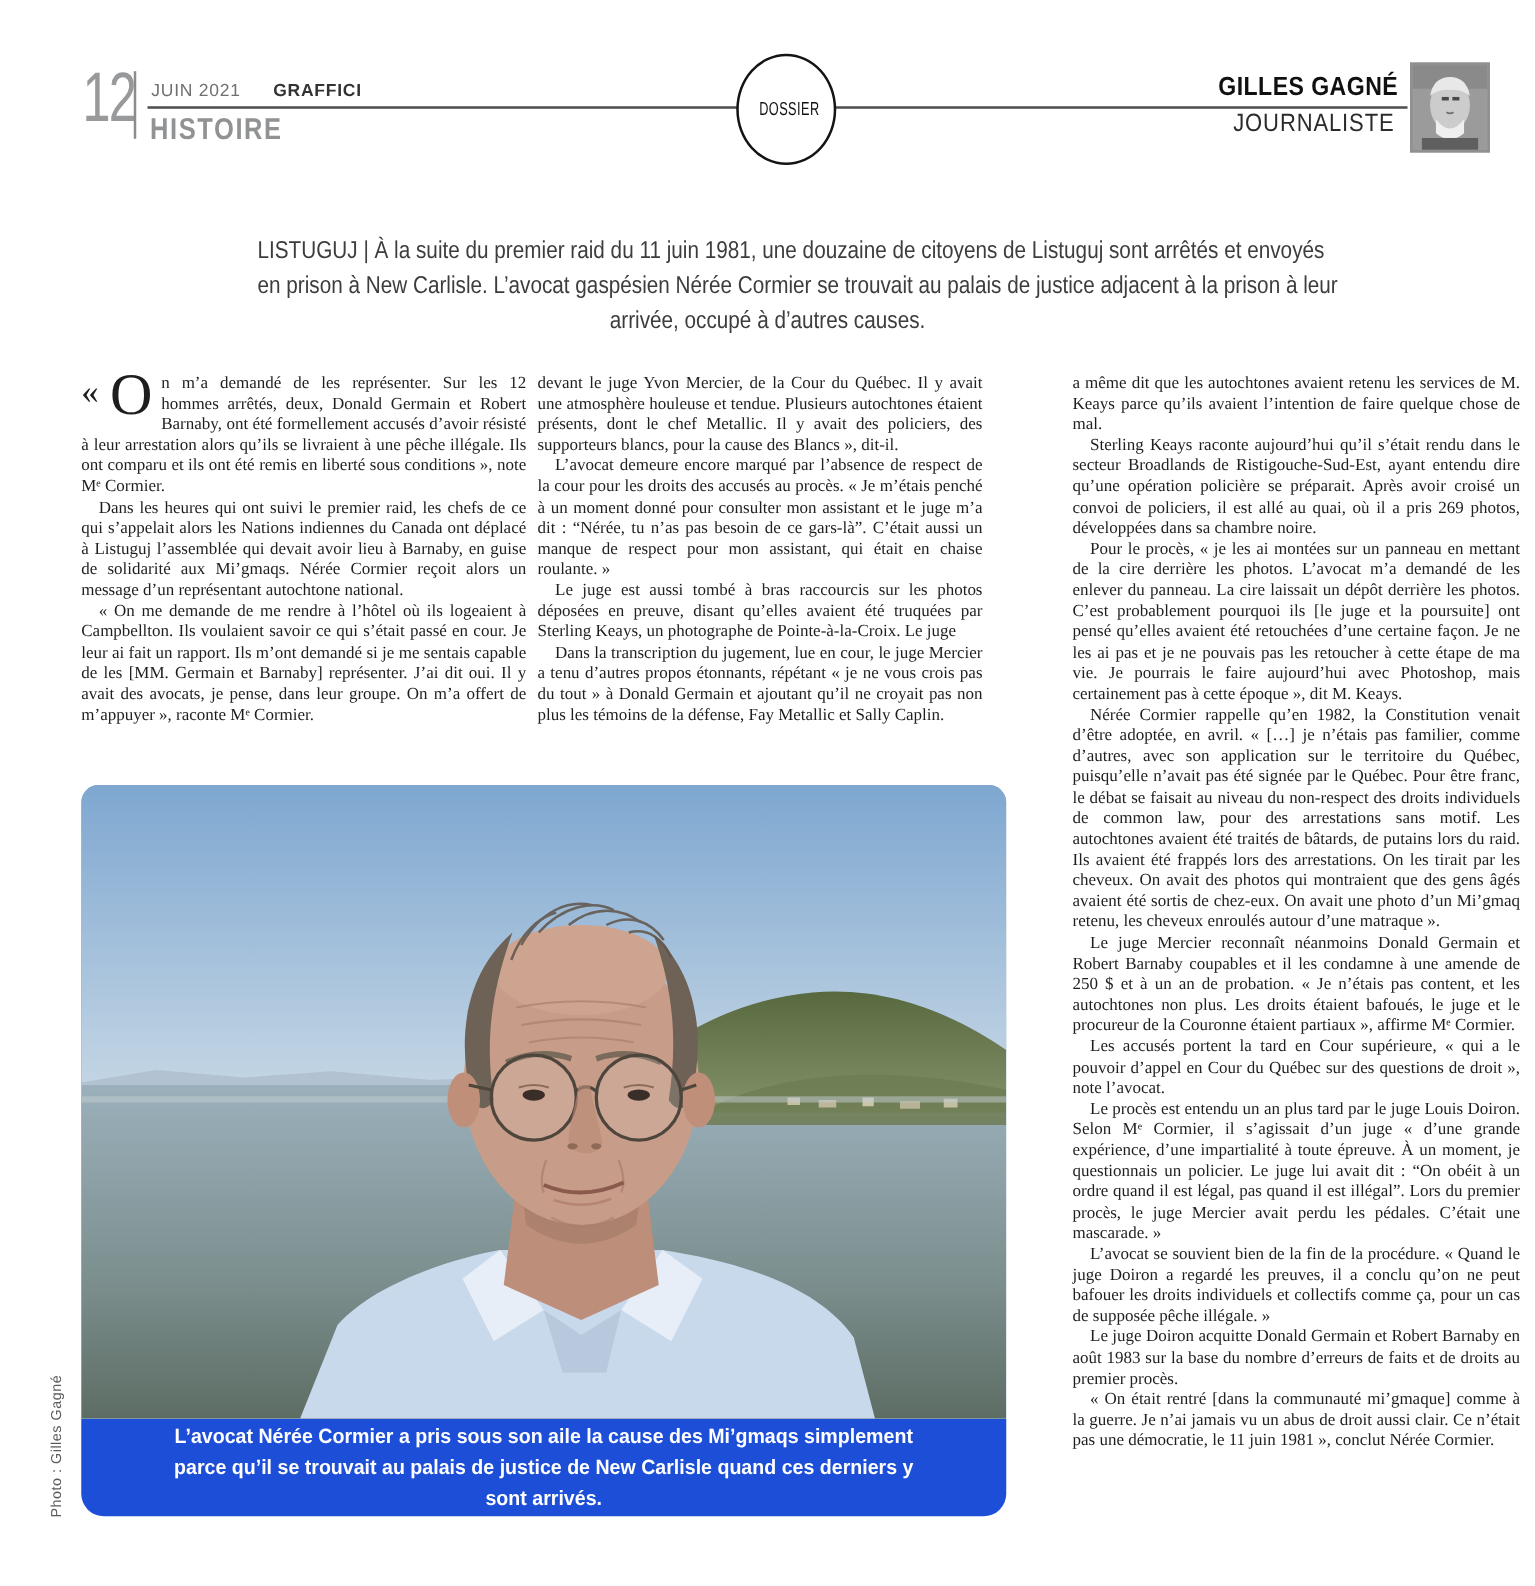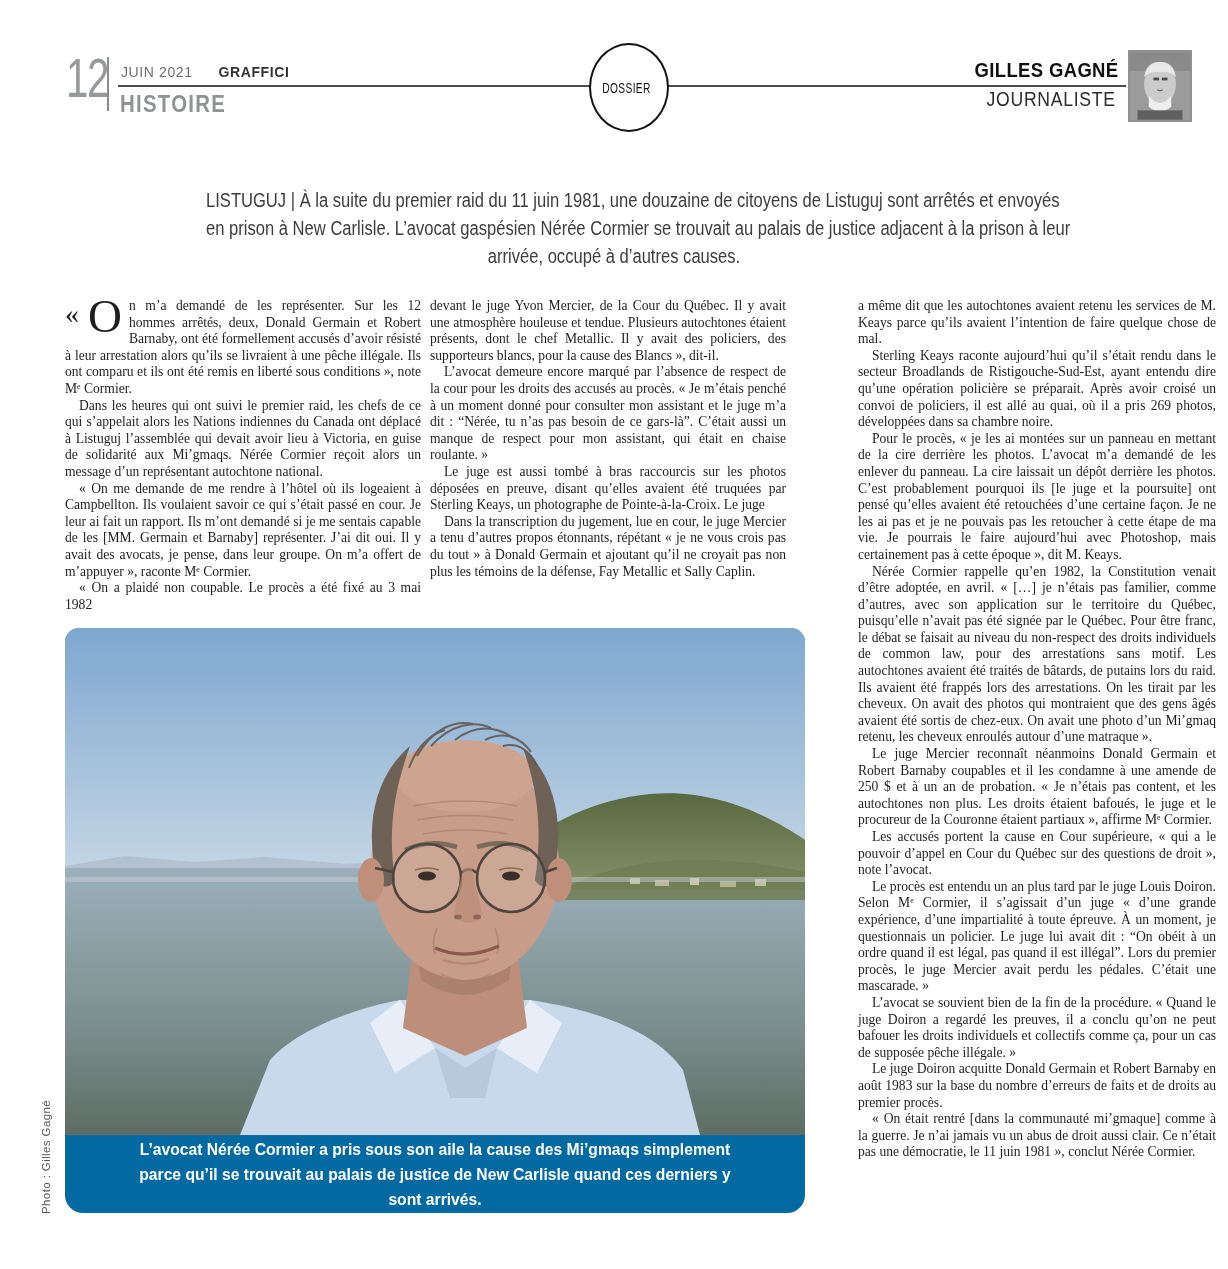--- a/index.html
+++ b/index.html
@@ -20,21 +20,21 @@
   .issue{color:#6f6f6f;}
   .pub{color:#333;font-weight:bold;margin-left:26px;}
   .rule{position:absolute;left:118px;top:85px;width:1008px;height:1.6px;background:#4d4d4d;z-index:1;}
   .section{
     position:absolute;left:120px;top:90px;font-size:24px;font-weight:bold;color:#909294;
     letter-spacing:1.5px;transform:scaleX(.85);transform-origin:left top;
   }
   .badge{
     position:absolute;left:589px;top:43px;width:76px;height:85px;background:#fff;
     border:2.5px solid #141414;border-radius:50%;z-index:2;
-    display:flex;align-items:center;justify-content:flex-start;
+    display:flex;align-items:center;justify-content:flex-end;
   }
   .badge span{font-size:15px;letter-spacing:.5px;color:#111;transform:scaleX(.68);white-space:nowrap;}
   .author-name{
     position:absolute;right:110px;top:58px;font-size:21px;font-weight:bold;color:#101010;
     transform:scaleX(.88);transform-origin:right top;letter-spacing:.4px;z-index:2;
   }
   .author-role{
     position:absolute;right:112px;top:88px;font-size:20px;color:#2b2b2b;
     transform:scaleX(.88);transform-origin:right top;letter-spacing:.8px;z-index:2;
   }
@@ -67,21 +67,21 @@
   .dc{font-size:47px;line-height:35px;color:#1e1e1e;}
 
   
   .figure{position:absolute;left:65px;top:628px;width:740px;margin:0;}
   .photo{
     width:740px;height:507px;border-radius:14px 14px 0 0;overflow:hidden;position:relative;
     background:#8fa6b5;
   }
   .photo svg{display:block;width:100%;height:100%;}
   .caption-bar{
-    width:740px;height:78px;box-sizing:border-box;background:#0369a1;
+    width:740px;height:78px;box-sizing:border-box;background:#1d4ed8;
     border-radius:0 0 18px 18px;color:#ffffff;display:flex;align-items:center;justify-content:center;
     padding:0 52px;text-align:center;
   }
   .caption-bar span{
     font-size:16.5px;font-weight:bold;line-height:25px;transform:scaleX(.95);
   }
   .credit{
     position:absolute;left:40px;top:1214px;font-size:11.5px;color:#5a5a5a;letter-spacing:.4px;
     transform:rotate(-90deg);transform-origin:0 0;white-space:nowrap;
   }
@@ -123,39 +123,38 @@
     <div>arrivée, occupé à d’autres causes.</div>
   </div>
 
   <section class="col col1">
     <p class="para first">
       <span class="dcwrap">
           <span class="oq">«</span>
           <span class="dc">O</span>
         </span><span>n m’a demandé de les représenter. Sur les 12 hommes arrêtés, deux, Donald Germain et Robert Barnaby, ont été formellement accusés d’avoir résisté à leur arrestation alors qu’ils se livraient à une pêche illégale. Ils ont comparu et ils ont été remis en liberté sous conditions », note Mᵉ Cormier.</span>
     </p>
-    <p>Dans les heures qui ont suivi le premier raid, les chefs de ce qui s’appelait alors les Nations indiennes du Canada ont déplacé à Listuguj l’assemblée qui devait avoir lieu à Victoria, en guise de solidarité aux Mi’gmaqs. Nérée Cormier reçoit alors un message d’un représentant autochtone national.</p>
+    <p>Dans les heures qui ont suivi le premier raid, les chefs de ce qui s’appelait alors les Nations indiennes du Canada ont déplacé à Listuguj l’assemblée qui devait avoir lieu à Barnaby, en guise de solidarité aux Mi’gmaqs. Nérée Cormier reçoit alors un message d’un représentant autochtone national.</p>
     <p>« On me demande de me rendre à l’hôtel où ils logeaient à Campbellton. Ils voulaient savoir ce qui s’était passé en cour. Je leur ai fait un rapport. Ils m’ont demandé si je me sentais capable de les [MM. Germain et Barnaby] représenter. J’ai dit oui. Il y avait des avocats, je pense, dans leur groupe. On m’a offert de m’appuyer », raconte Mᵉ Cormier.</p>
-    <p>« On a plaidé non coupable. Le procès a été fixé au 3 mai 1982</p>
   </section>
 
   <section class="col col2">
     <p class="cont">devant le juge Yvon Mercier, de la Cour du Québec. Il y avait une atmosphère houleuse et tendue. Plusieurs autochtones étaient présents, dont le chef Metallic. Il y avait des policiers, des supporteurs blancs, pour la cause des Blancs », dit-il.</p>
     <p>L’avocat demeure encore marqué par l’absence de respect de la cour pour les droits des accusés au procès. « Je m’étais penché à un moment donné pour consulter mon assistant et le juge m’a dit : “Nérée, tu n’as pas besoin de ce gars-là”. C’était aussi un manque de respect pour mon assistant, qui était en chaise roulante. »</p>
     <p>Le juge est aussi tombé à bras raccourcis sur les photos déposées en preuve, disant qu’elles avaient été truquées par Sterling Keays, un photographe de Pointe-à-la-Croix. Le juge</p>
     <p>Dans la transcription du jugement, lue en cour, le juge Mercier a tenu d’autres propos étonnants, répétant « je ne vous crois pas du tout » à Donald Germain et ajoutant qu’il ne croyait pas non plus les témoins de la défense, Fay Metallic et Sally Caplin.</p>
   </section>
 
   <section class="col col3">
     <p class="cont">a même dit que les autochtones avaient retenu les services de M. Keays parce qu’ils avaient l’intention de faire quelque chose de mal.</p>
     <p>Sterling Keays raconte aujourd’hui qu’il s’était rendu dans le secteur Broadlands de Ristigouche-Sud-Est, ayant entendu dire qu’une opération policière se préparait. Après avoir croisé un convoi de policiers, il est allé au quai, où il a pris 269 photos, développées dans sa chambre noire.</p>
     <p>Pour le procès, « je les ai montées sur un panneau en mettant de la cire derrière les photos. L’avocat m’a demandé de les enlever du panneau. La cire laissait un dépôt derrière les photos. C’est probablement pourquoi ils [le juge et la poursuite] ont pensé qu’elles avaient été retouchées d’une certaine façon. Je ne les ai pas et je ne pouvais pas les retoucher à cette étape de ma vie. Je pourrais le faire aujourd’hui avec Photoshop, mais certainement pas à cette époque », dit M. Keays.</p>
     <p>Nérée Cormier rappelle qu’en 1982, la Constitution venait d’être adoptée, en avril. « […] je n’étais pas familier, comme d’autres, avec son application sur le territoire du Québec, puisqu’elle n’avait pas été signée par le Québec. Pour être franc, le débat se faisait au niveau du non-respect des droits individuels de common law, pour des arrestations sans motif. Les autochtones avaient été traités de bâtards, de putains lors du raid. Ils avaient été frappés lors des arrestations. On les tirait par les cheveux. On avait des photos qui montraient que des gens âgés avaient été sortis de chez-eux. On avait une photo d’un Mi’gmaq retenu, les cheveux enroulés autour d’une matraque ».</p>
     <p>Le juge Mercier reconnaît néanmoins Donald Germain et Robert Barnaby coupables et il les condamne à une amende de 250 $ et à un an de probation. « Je n’étais pas content, et les autochtones non plus. Les droits étaient bafoués, le juge et le procureur de la Couronne étaient partiaux », affirme Mᵉ Cormier.</p>
-    <p>Les accusés portent la cause en Cour supérieure, « qui a le pouvoir d’appel en Cour du Québec sur des questions de droit », note l’avocat.</p>
+    <p>Les accusés portent la tard en Cour supérieure, « qui a le pouvoir d’appel en Cour du Québec sur des questions de droit », note l’avocat.</p>
     <p>Le procès est entendu un an plus tard par le juge Louis Doiron. Selon Mᵉ Cormier, il s’agissait d’un juge « d’une grande expérience, d’une impartialité à toute épreuve. À un moment, je questionnais un policier. Le juge lui avait dit : “On obéit à un ordre quand il est légal, pas quand il est illégal”. Lors du premier procès, le juge Mercier avait perdu les pédales. C’était une mascarade. »</p>
     <p>L’avocat se souvient bien de la fin de la procédure. « Quand le juge Doiron a regardé les preuves, il a conclu qu’on ne peut bafouer les droits individuels et collectifs comme ça, pour un cas de supposée pêche illégale. »</p>
     <p>Le juge Doiron acquitte Donald Germain et Robert Barnaby en août 1983 sur la base du nombre d’erreurs de faits et de droits au premier procès.</p>
     <p>« On était rentré [dans la communauté mi’gmaque] comme à la guerre. Je n’ai jamais vu un abus de droit aussi clair. Ce n’était pas une démocratie, le 11 juin 1981 », conclut Nérée Cormier.</p>
   </section>
 
   <figure class="figure">
     <div class="photo">
       <svg viewBox="0 0 740 507" preserveAspectRatio="none">
         <defs>

